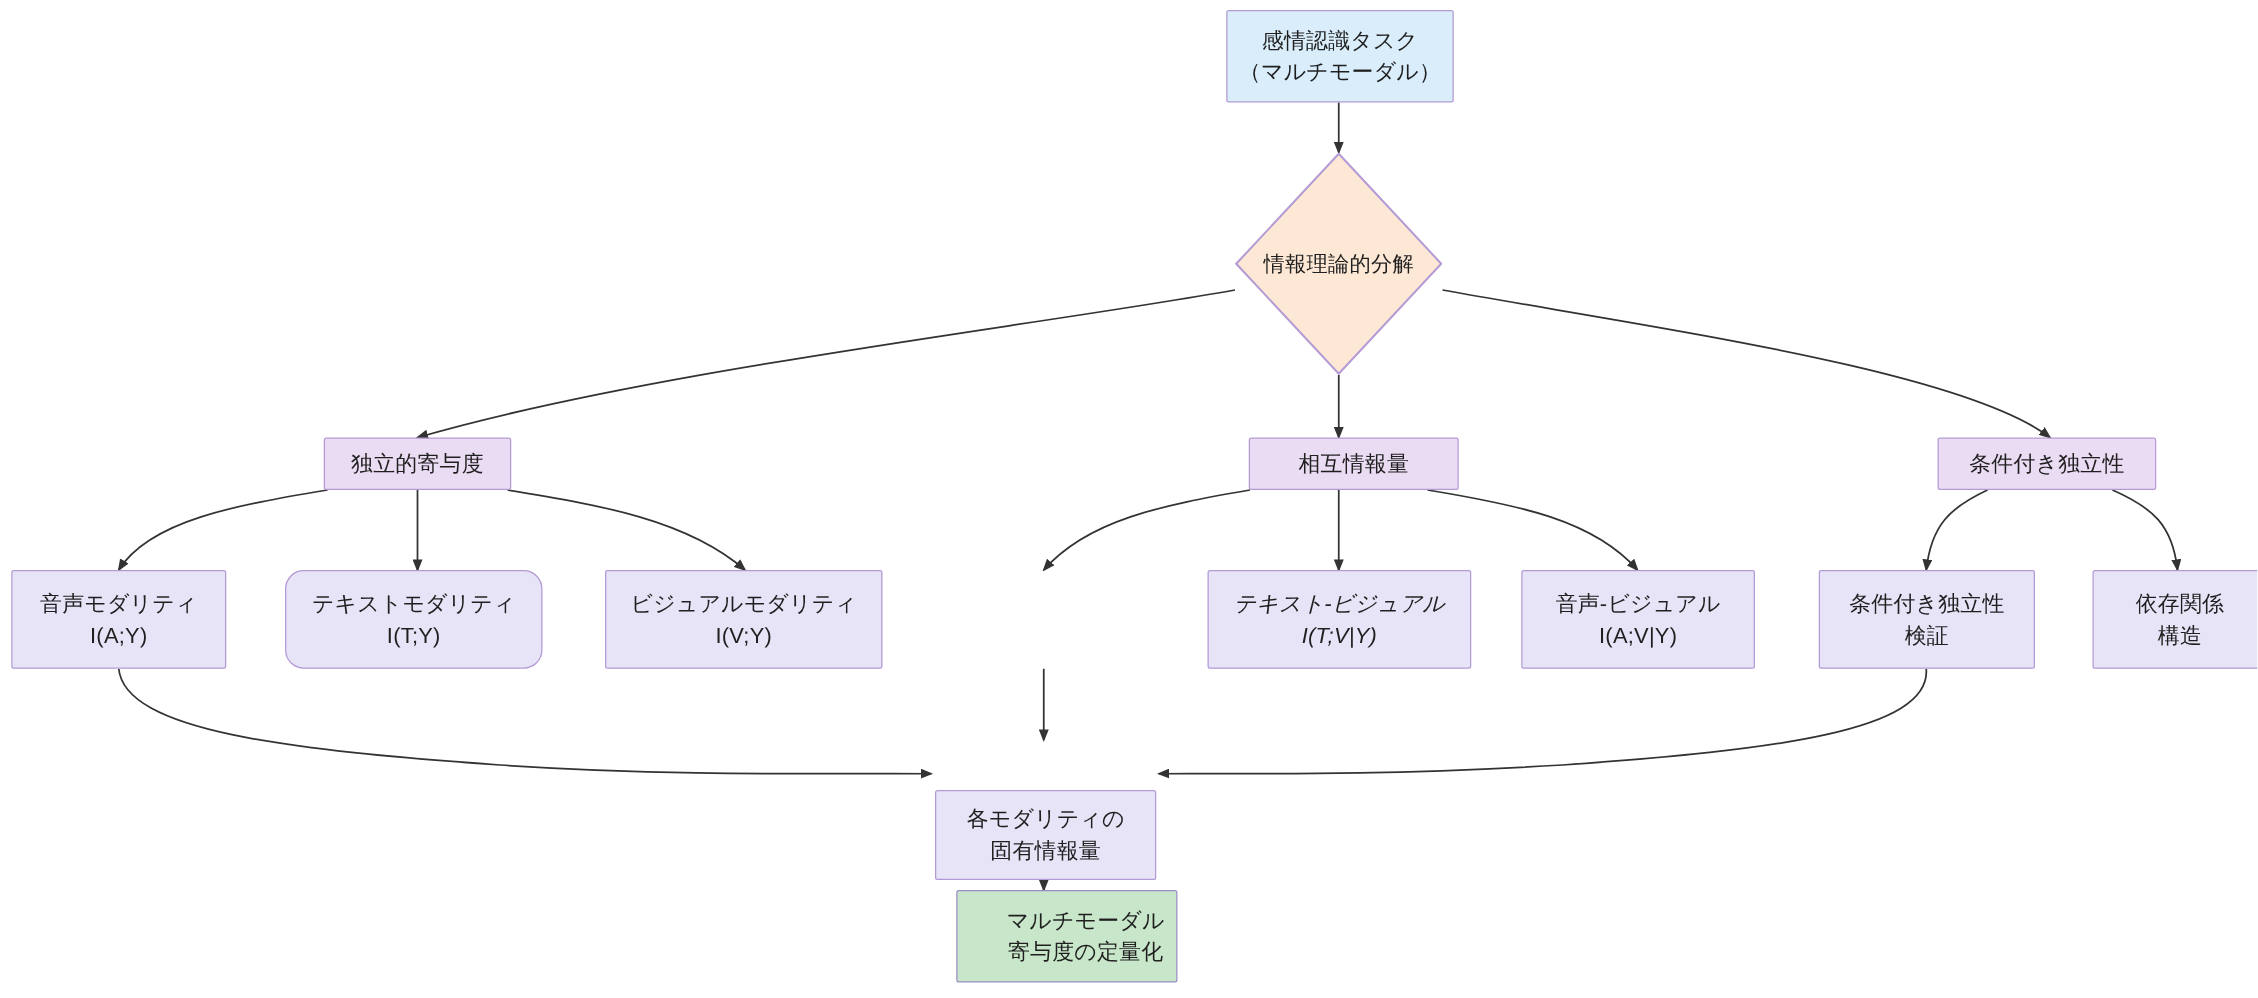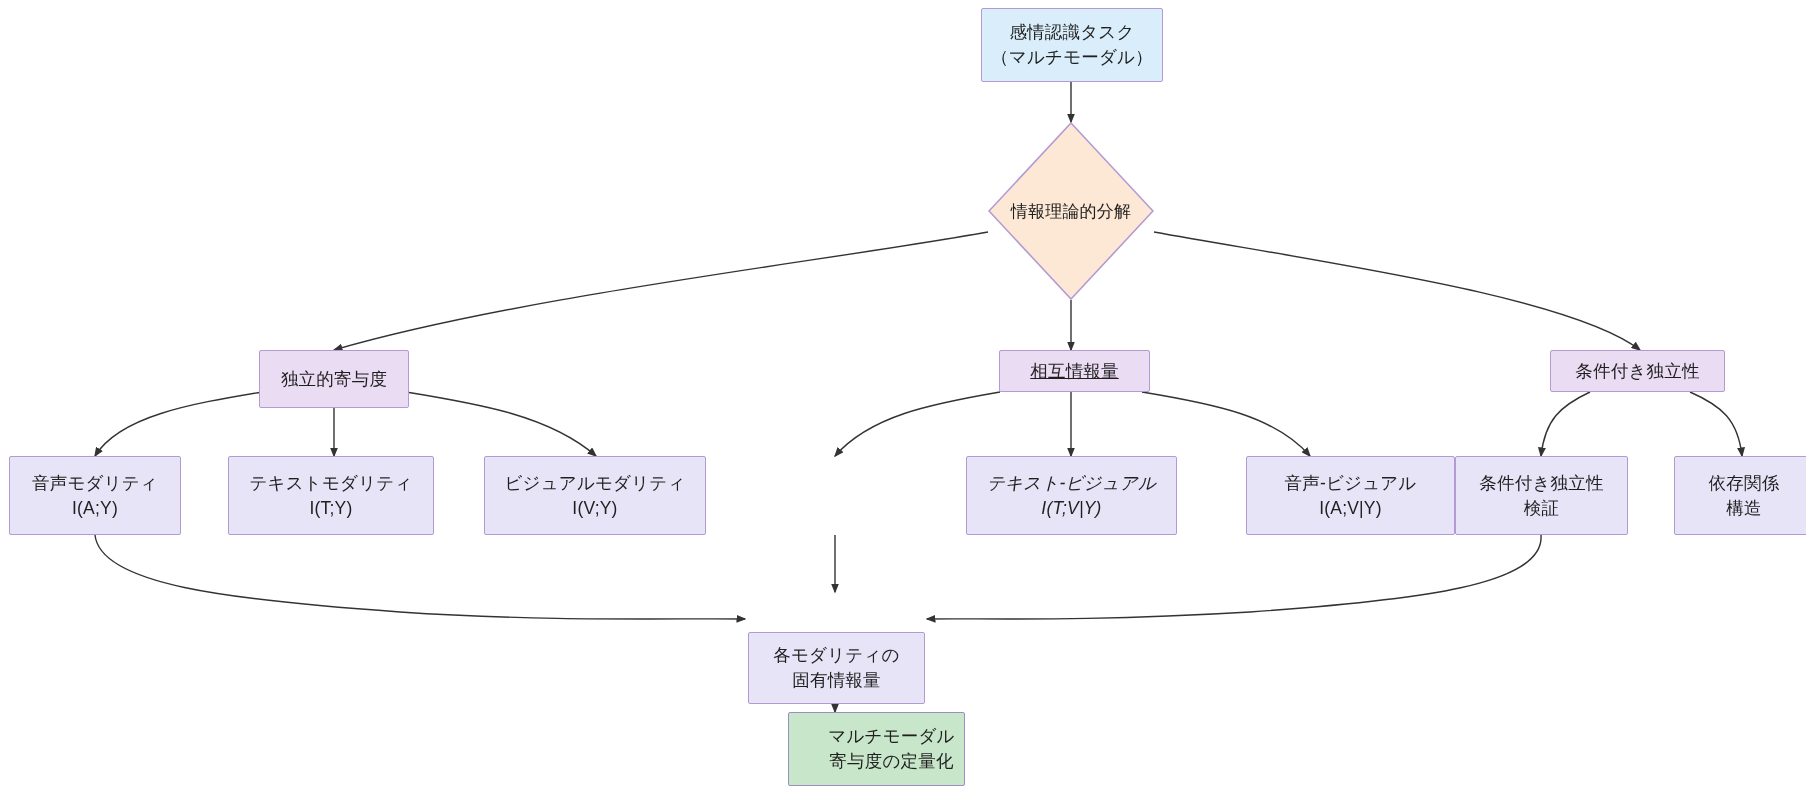--- a/index.html
+++ b/index.html
@@ -114,71 +114,71 @@
 （マルチモーダル）</span>
   </div>
 
   <div class="decision" style="left:988px; top:122px; width:166px; height:178px;">
     <svg class="diamond-shape" viewBox="0 0 166 178" preserveAspectRatio="none">
       <polygon points="83,1 165,89 83,177 1,89" fill="#fce8d5" stroke="#b49ad4" stroke-width="1.6"></polygon>
     </svg>
     <div class="diamond-label">情報理論的分解</div>
   </div>
 
-  <div class="node node-branch" style="left:259px; top:350px; width:150px; height:58px;">
+  <div class="node node-branch" style="left:259px; top:350px; width:150px; height:42px;">
     <span>独立的寄与度</span>
   </div>
 
-  <div class="node node-branch" style="left:999px; top:350px; width:151px; height:42px;text-decoration:underline;">
+  <div class="node node-branch" style="left:999px; top:350px; width:168px; height:42px;">
     <span>相互情報量</span>
   </div>
 
   <div class="node node-branch" style="left:1550px; top:350px; width:175px; height:42px;">
     <span>条件付き独立性</span>
   </div>
 
   <div class="node node-leaf" style="left:9px; top:456px; width:172px; height:79px;">
     <span>音声モダリティ
 I(A;Y)</span>
   </div>
 
-  <div class="node node-leaf" style="left:228px; top:456px; width:206px; height:79px;">
+  <div class="node node-leaf" style="left:228px; top:456px; width:206px; height:79px;border-radius:15px;">
     <span>テキストモダリティ
 I(T;Y)</span>
   </div>
 
   <div class="node node-leaf" style="left:484px; top:456px; width:222px; height:79px;">
     <span>ビジュアルモダリティ
 I(V;Y)</span>
   </div>
 
 
   <div class="node node-leaf" style="left:966px; top:456px; width:211px; height:79px;font-style:italic;">
     <span>テキスト-ビジュアル
 I(T;V|Y)</span>
   </div>
 
-  <div class="node node-leaf" style="left:1217px; top:456px; width:209px; height:79px;margin-left:29px;">
+  <div class="node node-leaf" style="left:1217px; top:456px; width:187px; height:79px;">
     <span>音声-ビジュアル
 I(A;V|Y)</span>
   </div>
 
   <div class="node node-leaf" style="left:1455px; top:456px; width:173px; height:79px;">
     <span>条件付き独立性
 検証</span>
   </div>
 
   <div class="node node-leaf" style="left:1674px; top:456px; width:140px; height:79px;">
     <span>依存関係
 構造</span>
   </div>
 
   <div class="node node-leaf" style="left:748px; top:592px; width:177px; height:72px;margin-top:40px;">
     <span>各モダリティの
 固有情報量</span>
   </div>
 
-  <div class="node node-result" style="left:788px; top:712px; width:177px; height:74px;padding-left:30px;">
+  <div class="node node-result" style="left:765px; top:712px; width:177px; height:74px;padding-left:30px;">
     <span>マルチモーダル
 寄与度の定量化</span>
   </div>
 
 </div>
 
 </body></html>

